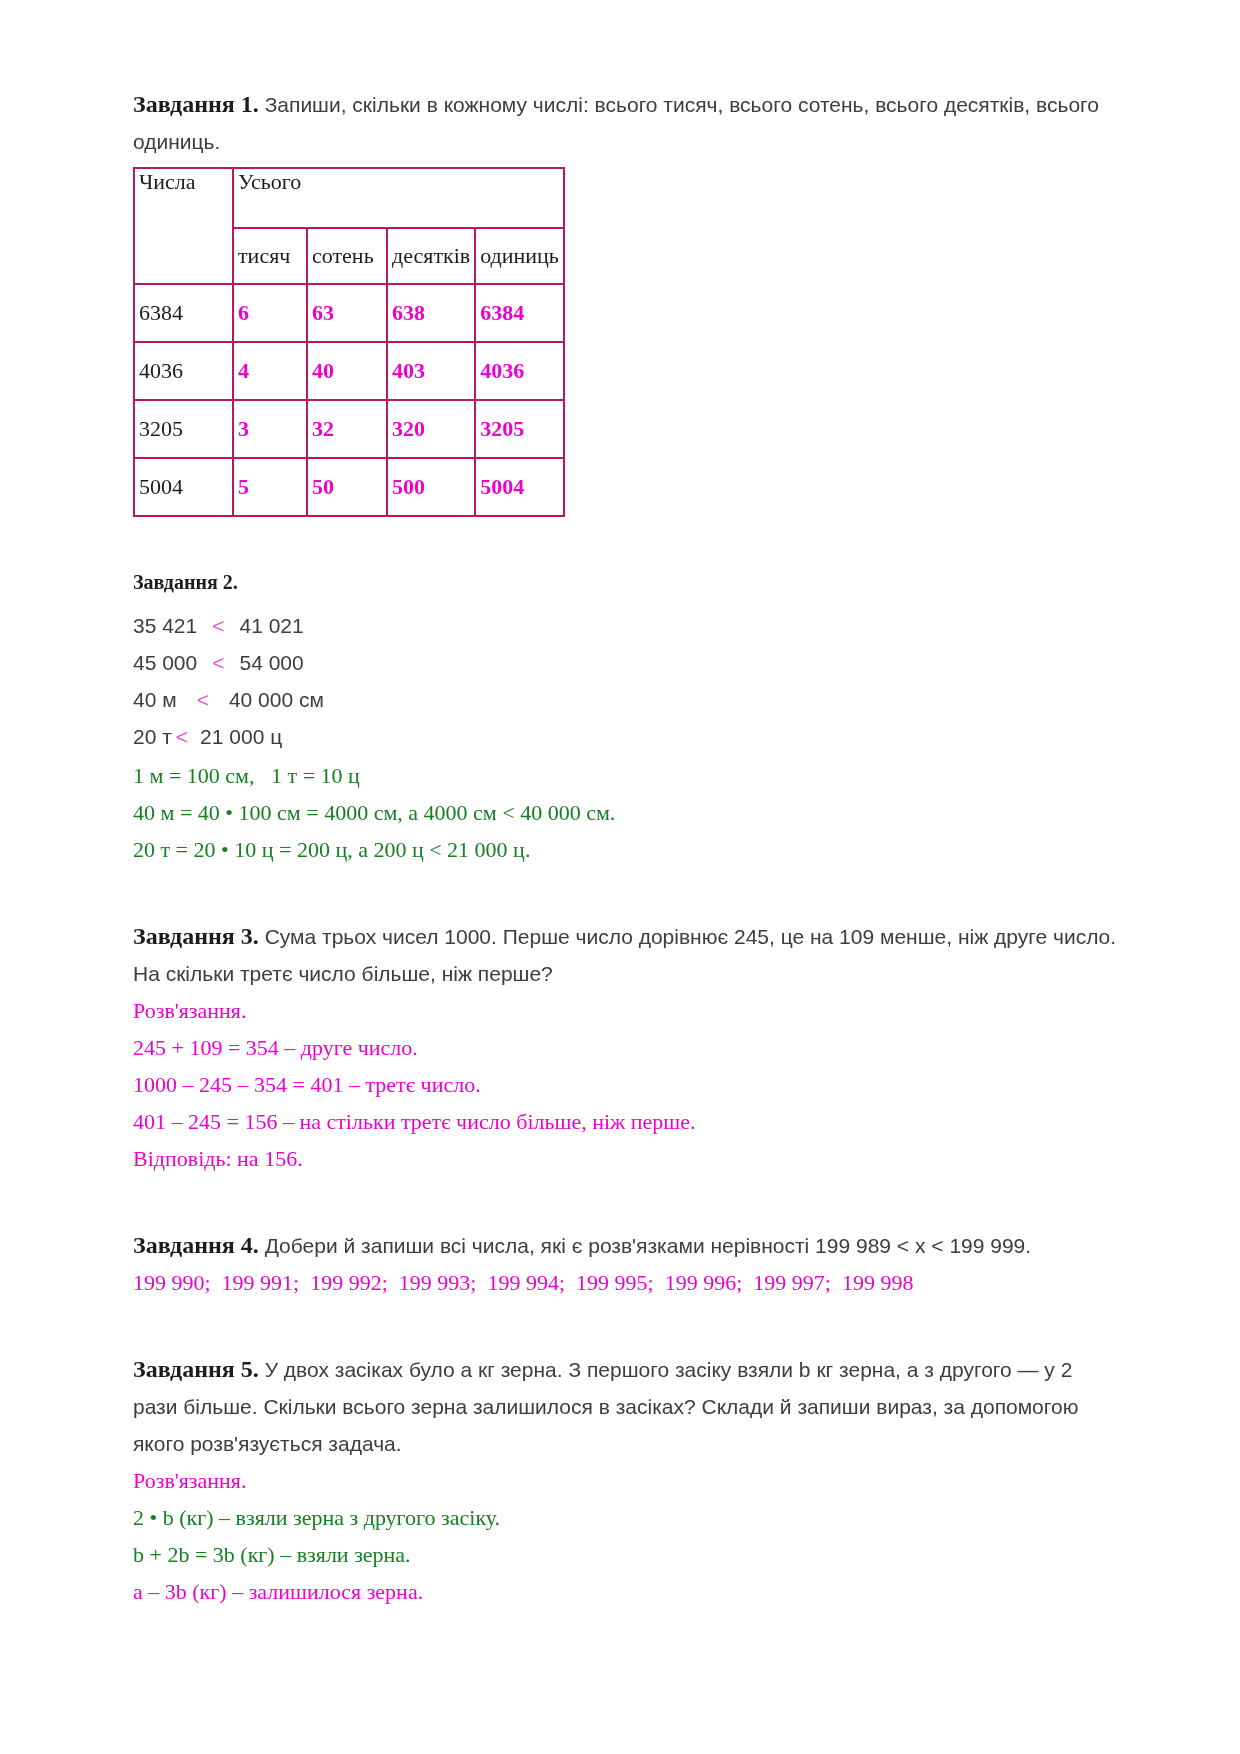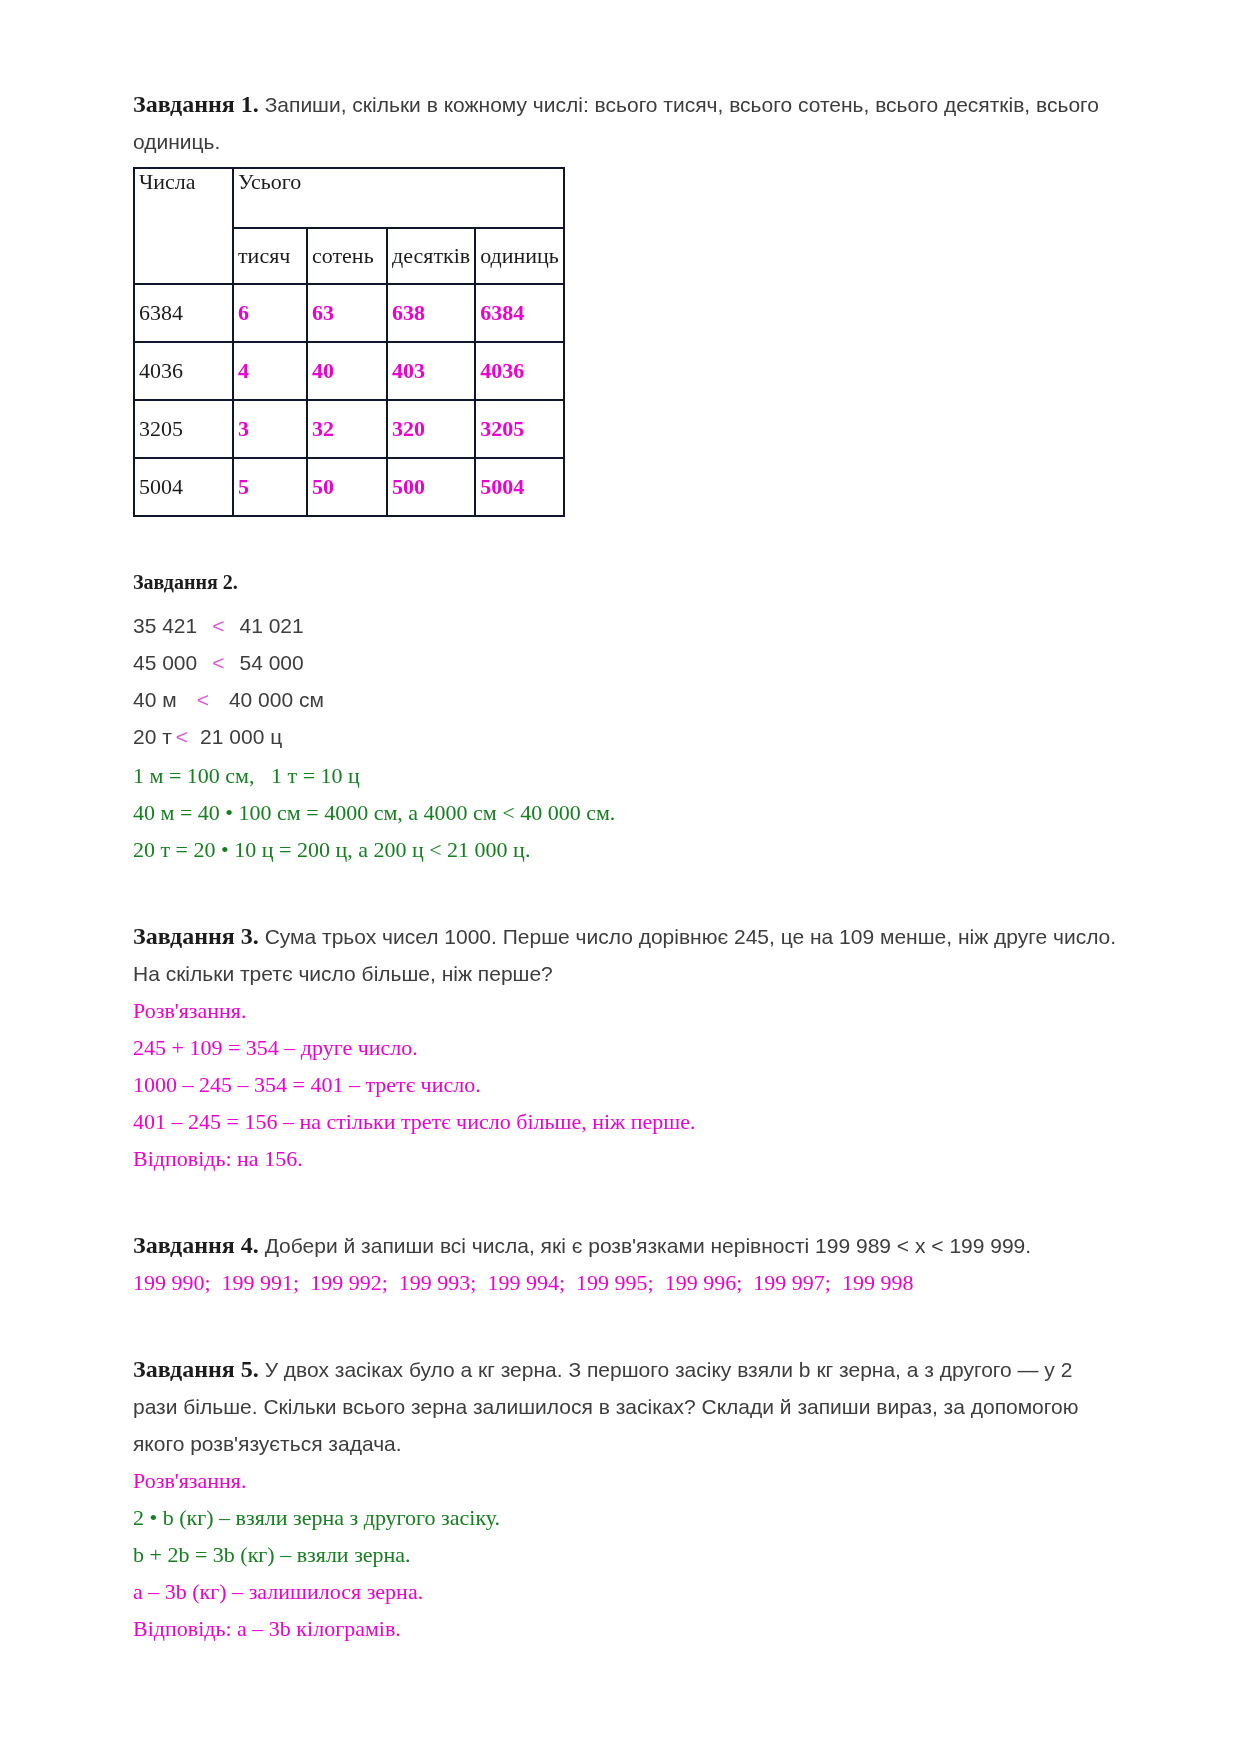--- a/index.html
+++ b/index.html
@@ -38,21 +38,21 @@
   }
   
   table.num-table {
     border-collapse: collapse;
     margin-top: 7px;
     font-family: "Liberation Serif", serif;
     font-size: 22px;
     color: #1c1c1c;
   }
   table.num-table td {
-    border: 2px solid #0f172a;
+    border: 2px solid #be185d;
     padding: 0 4px;
   }
   td.c-numbers   { width: 99px;  vertical-align: top; padding-top: 14px; }
   td.c-group     { height: 60px; vertical-align: top; padding-top: 14px; }
   td.c-sub       { height: 56px; vertical-align: middle; }
   td.c-w1 { width: 74px; } td.c-w2 { width: 80px; }
   td.c-w3 { width: 88px; } td.c-w4 { width: 88px; }
   tr.data-row td { height: 58px; vertical-align: middle; }
   .magenta-val {
     color: #ee00d0;
@@ -169,16 +169,15 @@
     <p class="para"><span class="task-label">Завдання 4.</span> <span>Добери й запиши всі числа, які є розв'язками нерівності 199 989 &lt; x &lt; 199 999.</span></p>
     <div class="magenta-line">199 990;  199 991;  199 992;  199 993;  199 994;  199 995;  199 996;  199 997;  199 998</div>
   </div>
 
   <div class="section">
     <p class="para"><span class="task-label">Завдання 5.</span> <span>У двох засіках було а кг зерна. З першого засіку взяли b кг зерна, а з другого — у 2 рази більше. Скільки всього зерна залишилося в засіках? Склади й запиши вираз, за допомогою якого розв'язується задача.</span></p>
     <div class="magenta-line">Розв'язання.</div>
     <div class="green-line">2 • b (кг) – взяли зерна з другого засіку.</div>
     <div class="green-line">b + 2b = 3b (кг) – взяли зерна.</div>
     <div class="magenta-line">а – 3b (кг) – залишилося зерна.</div>
-    <div class="magenta-line">Відповідь: а – 3b кілограмів.</div>
   </div>
 
 </div>
 
 </body></html>

